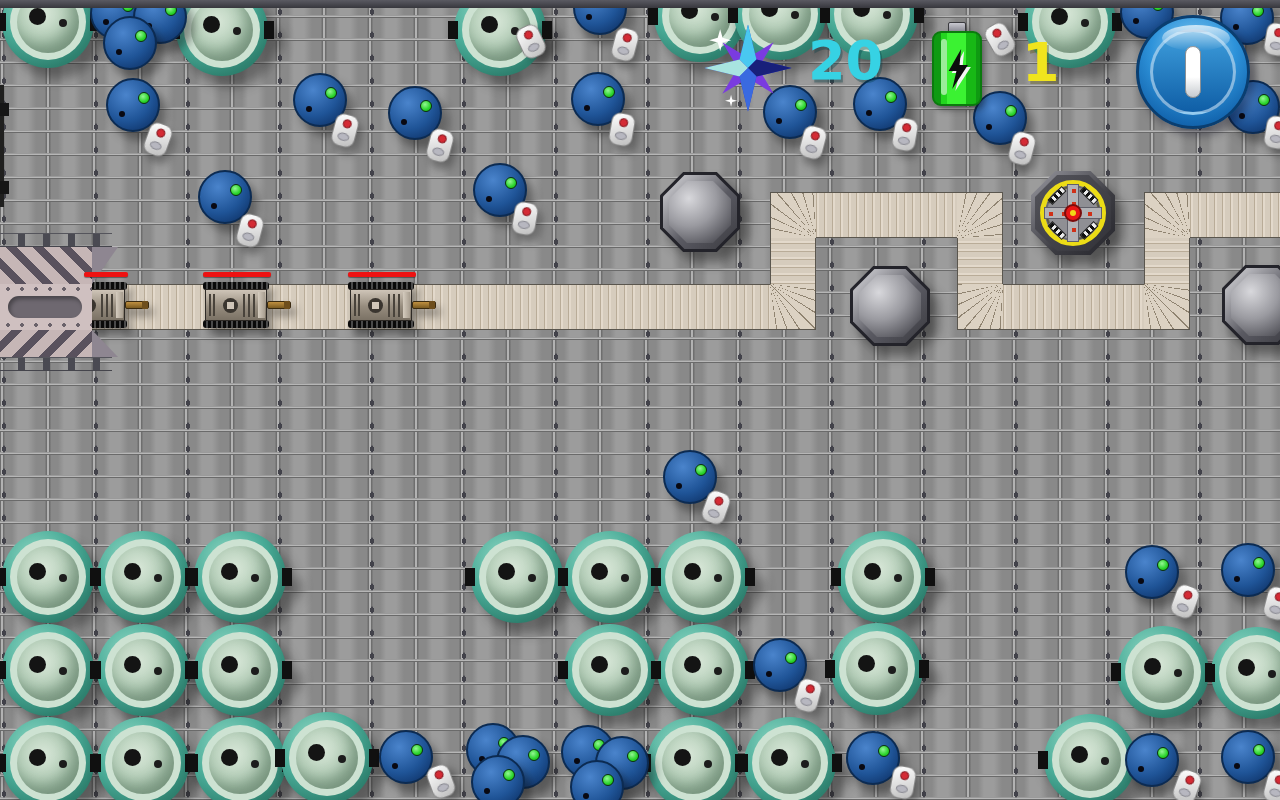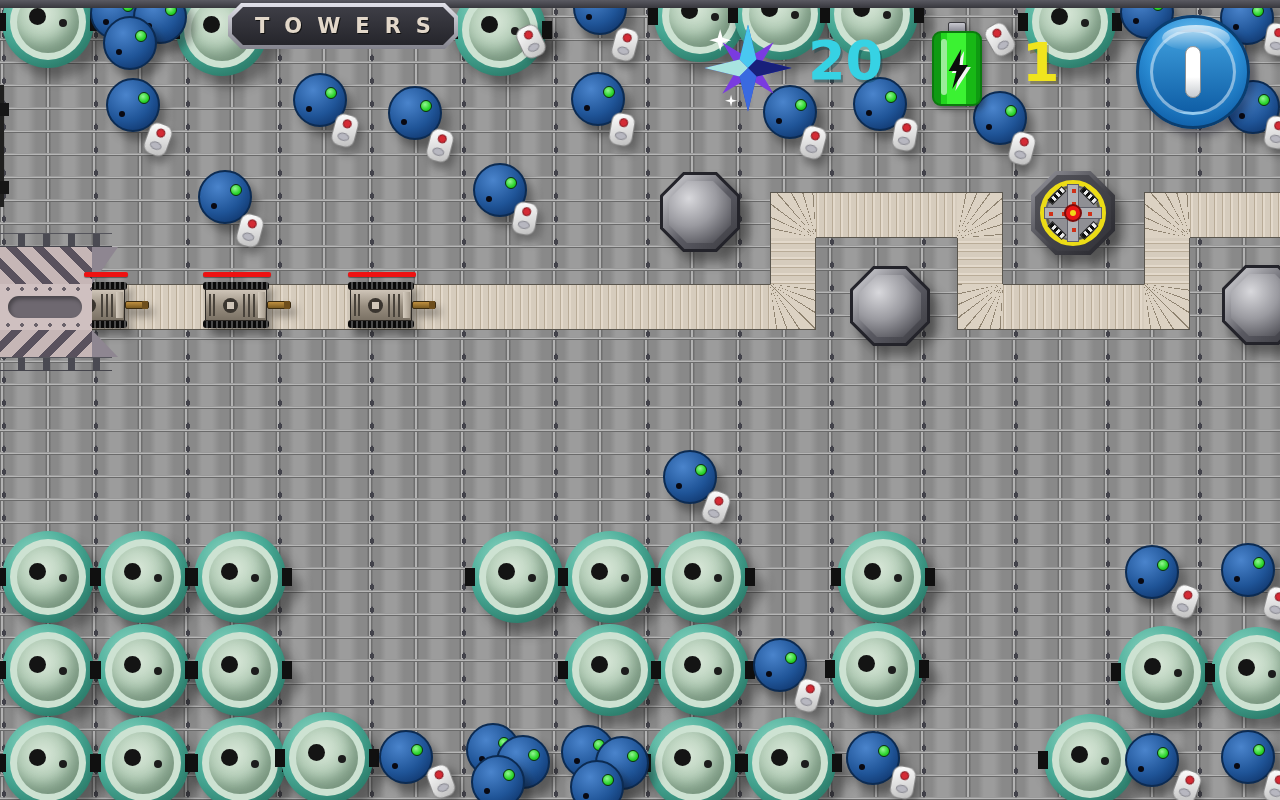--- a/index.html
+++ b/index.html
@@ -173,25 +173,20 @@
     <div class="sp-mouth">
       <div class="sp-slot"></div>
     </div>
     <div class="sp-arm sp-arm2"></div>
     <div class="sp-wedge sp-w2"></div>
     <div class="sp-cap sp-cap2"></div>
   </div>
 
   <div class="topbar"></div>
 
-  <div class="sign">
-    <div class="sign-face">
-      <span>TOWERS</span>
-    </div>
-  </div>
 
   <svg class="star" viewBox="0 0 76 76">
     <polygon points="38,8 44,32 68,38 44,44 38,68 32,44 8,38 32,32" fill="#7a3be0" transform="rotate(45 38 38)"></polygon>
     <polygon points="38,2 45,31 74,38 45,45 38,74 31,45 2,38 31,31" fill="#2d3fd0"></polygon>
     <polygon points="38,2 45,31 38,38 31,31" fill="#49c8f0"></polygon>
     <polygon points="74,38 45,45 38,38 45,31" fill="#18207a"></polygon>
     <polygon points="2,38 31,31 38,38 31,45" fill="#a8e4e0"></polygon>
     <polygon points="38,74 31,45 38,38 45,45" fill="#3a6ae0"></polygon>
     <polygon points="15,6 17,13 24,15 17,17 15,24 13,17 6,15 13,13" fill="#ffffff"></polygon>
     <polygon points="24,60 25,64 29,65 25,66 24,70 23,66 19,65 23,64" fill="#ffffff"></polygon>

